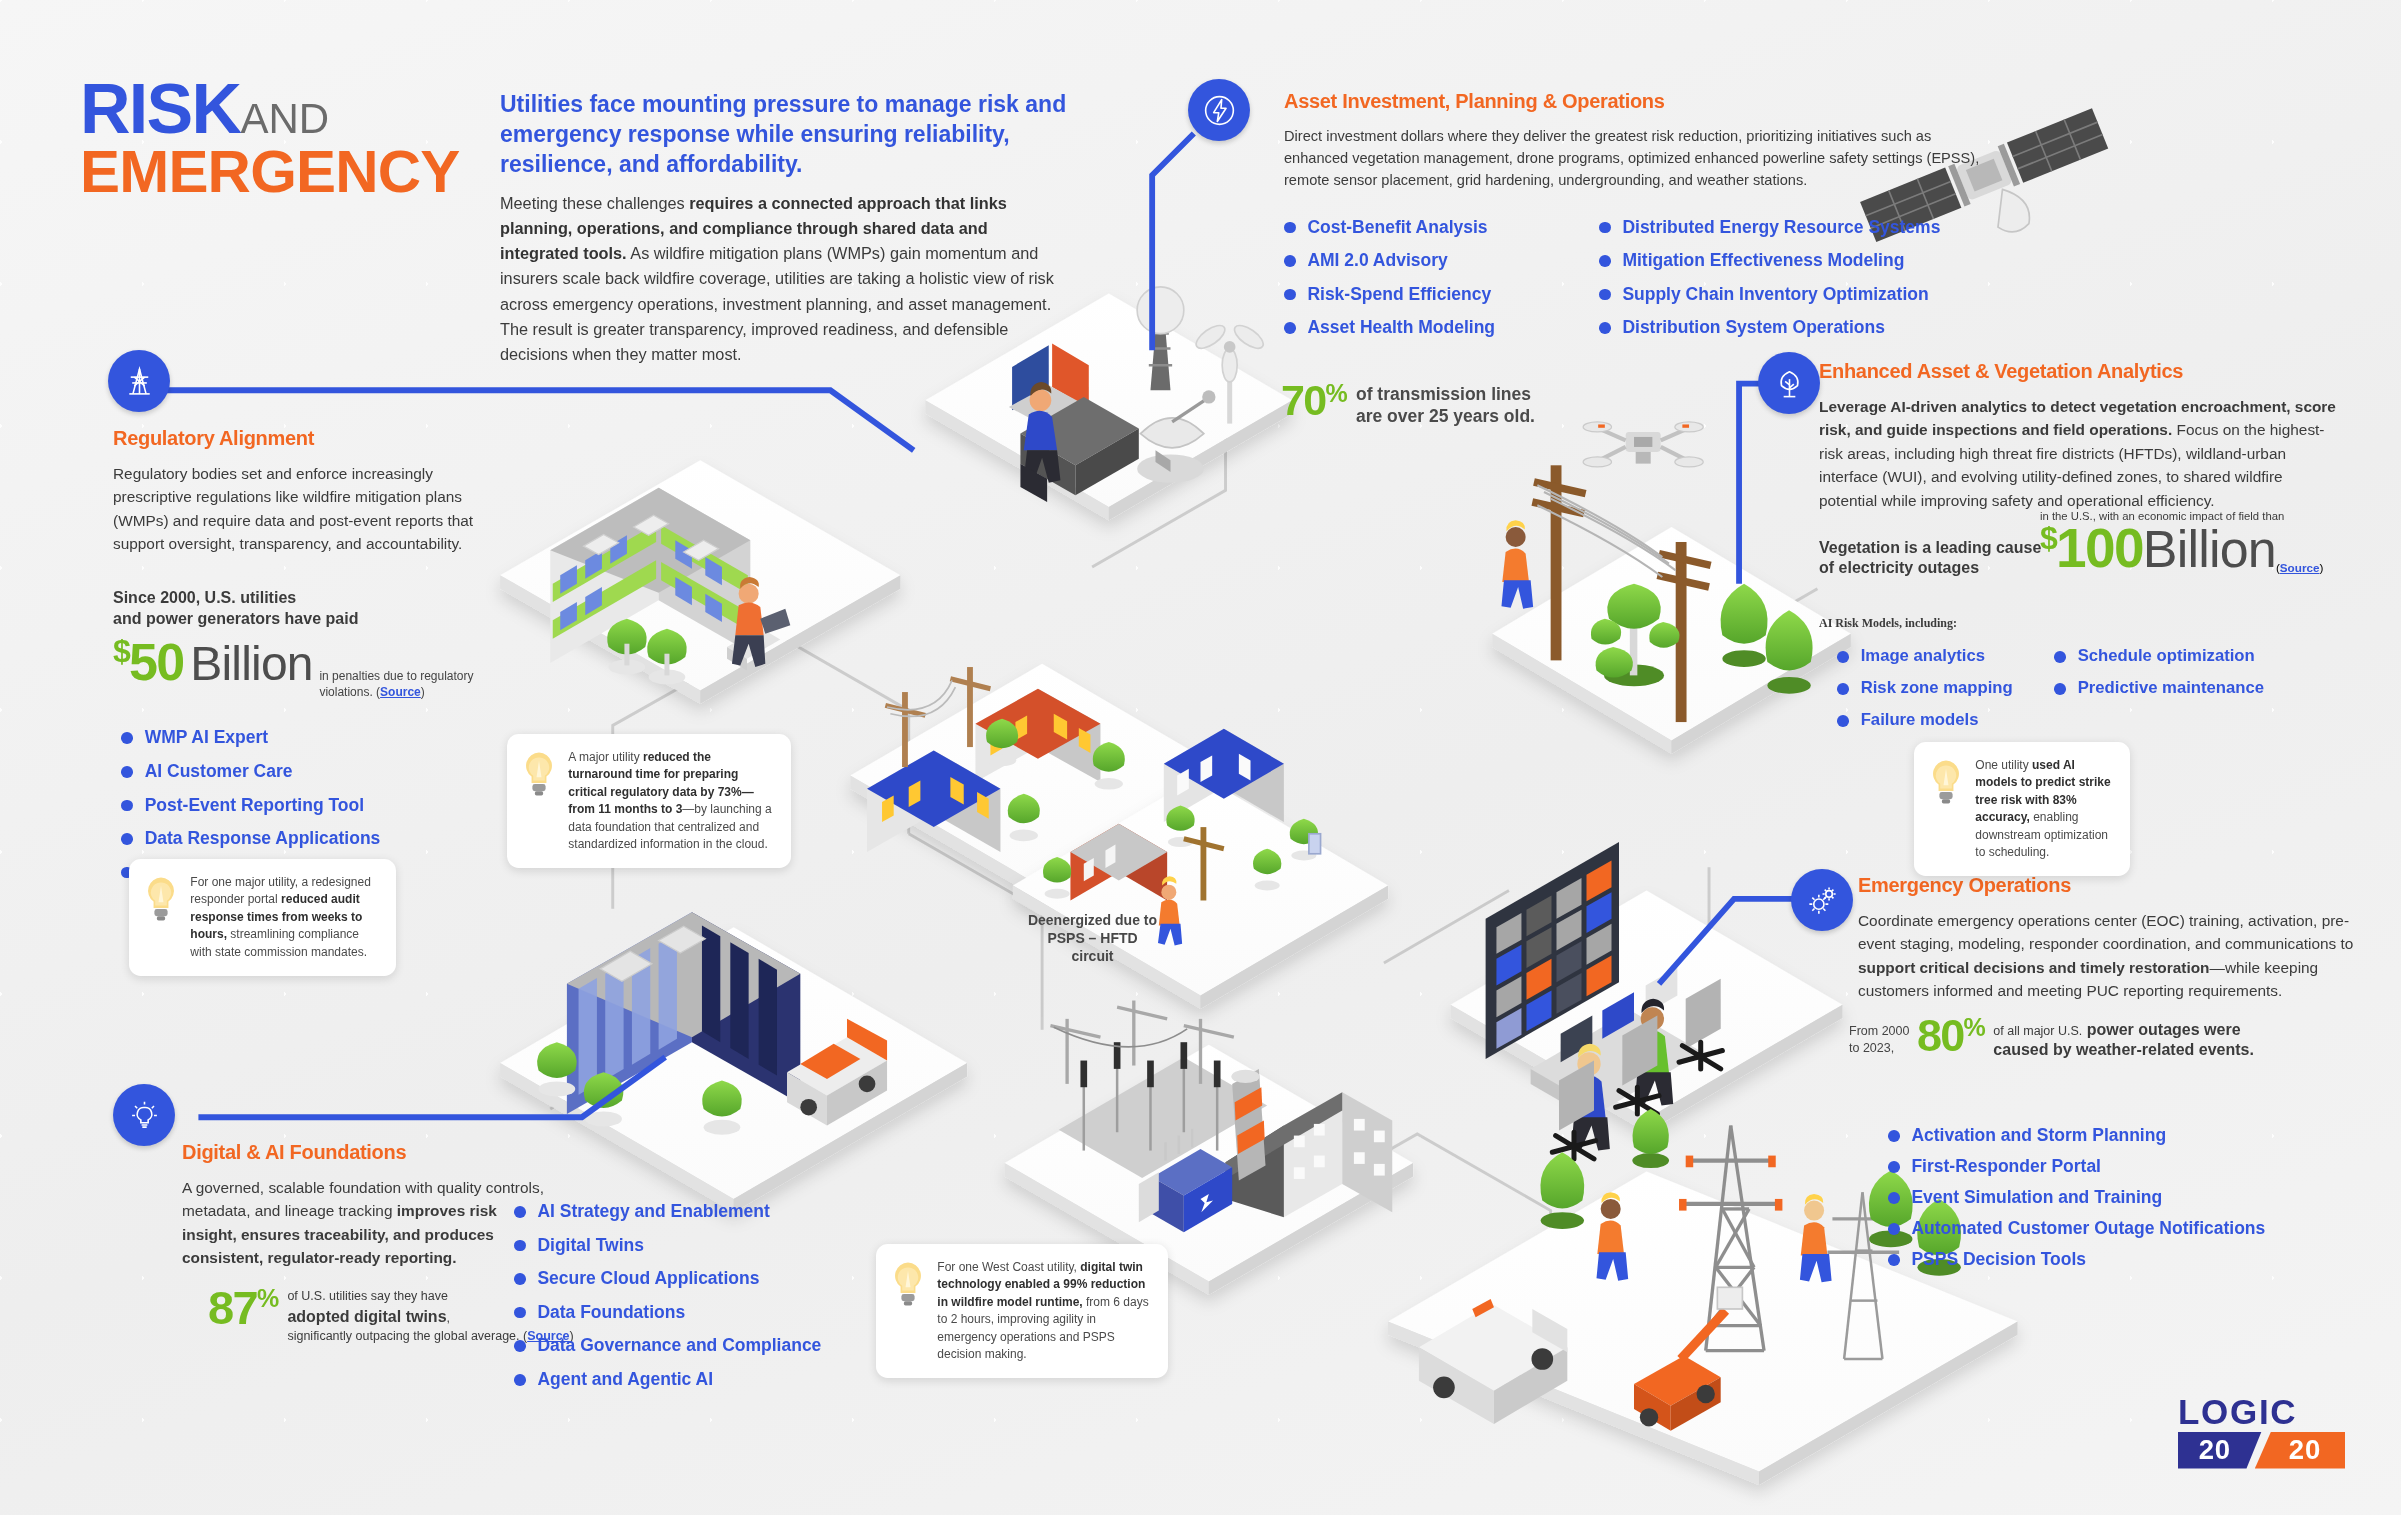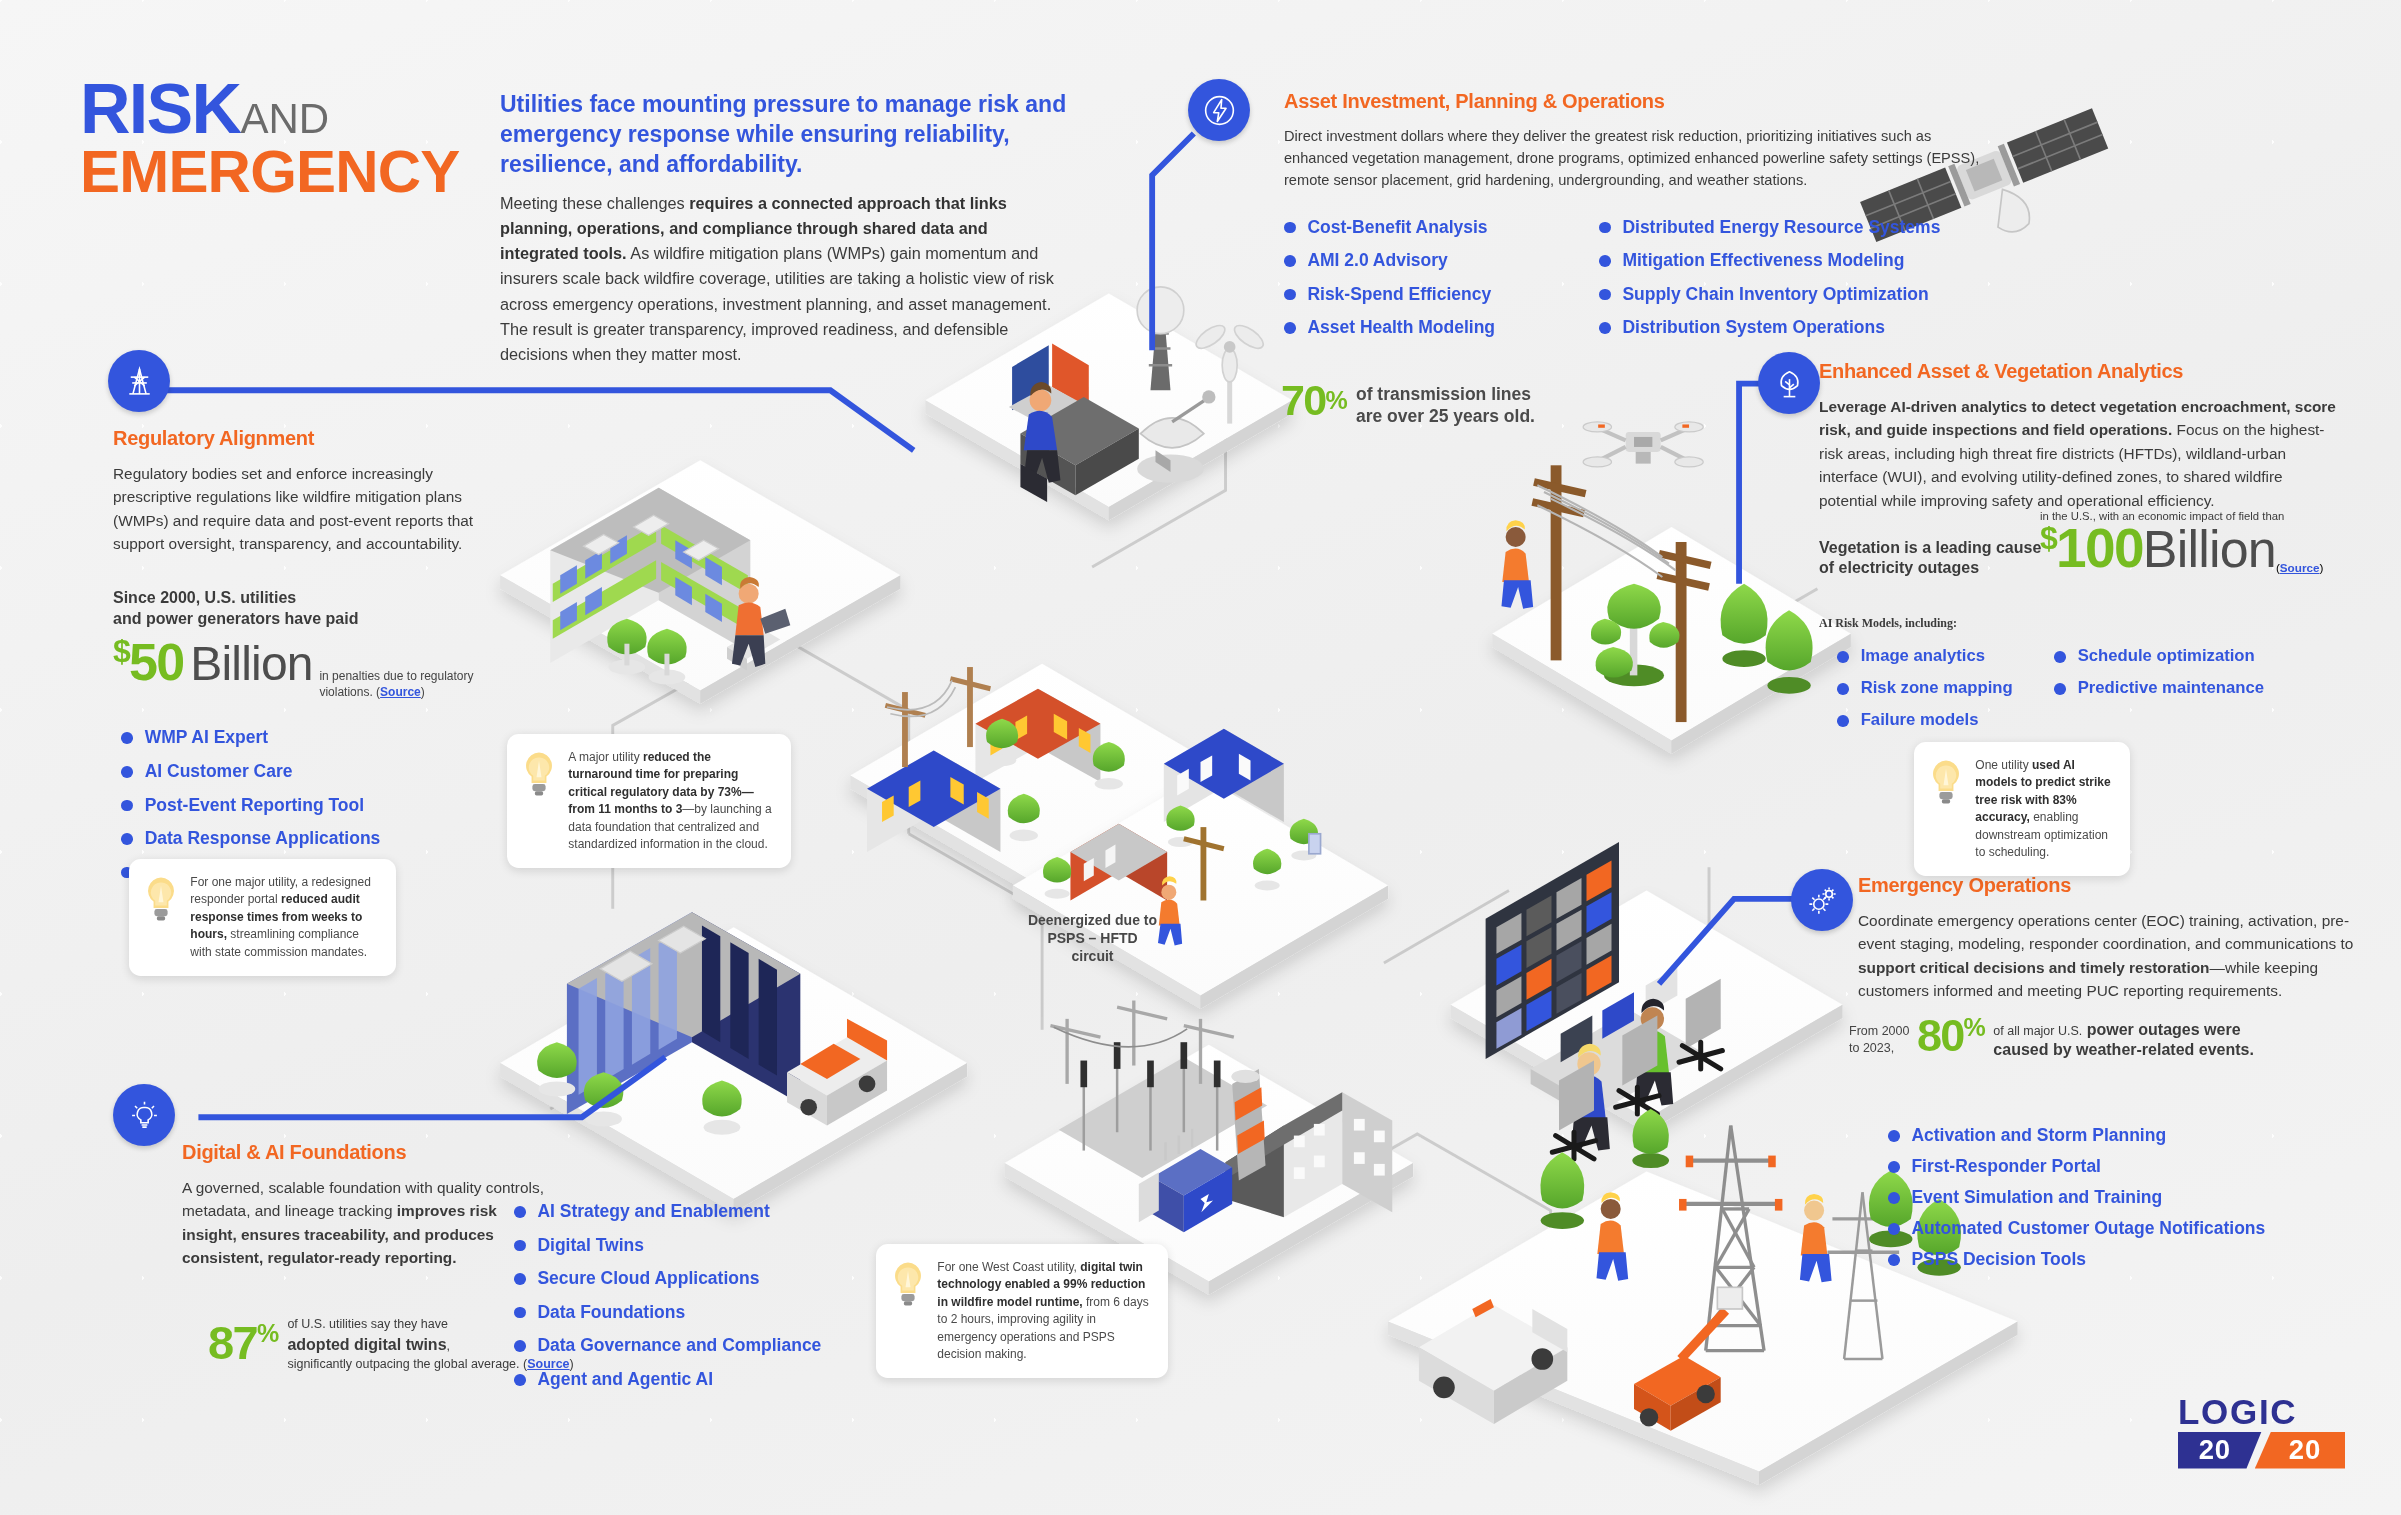--- a/index.html
+++ b/index.html
@@ -94,21 +94,21 @@
   #stat70 .txt { font-size:17.5px; font-weight:bold; color:#4a4a4a; line-height:1.25; padding-top:5px;}
 
   
   #stat80 { position:absolute; left:1849px; top:1013px; display:flex; align-items:flex-start; gap:7.5px;}
   #stat80 .pre { font-size:12.5px; color:#444; line-height:1.35; padding-top:10px; font-weight:normal;}
   #stat80 .num { font-size:45px; font-weight:bold; color:#76bc21; line-height:1; letter-spacing:-1.7px;}
   #stat80 .pct { font-size:25px; font-weight:bold; color:#76bc21; }
   #stat80 .txt { font-size:16px; font-weight:bold; color:#3b3b3b; line-height:1.3; padding-top:6.7px;}
 
   
-  #stat87 { position:absolute; left:208px; top:1284px; display:flex; align-items:center; gap:8.3px;margin-top:28px;}
+  #stat87 { position:absolute; left:208px; top:1284px; display:flex; align-items:flex-start; gap:8.3px;}
   #stat87 .num { font-size:47px; font-weight:bold; color:#76bc21; line-height:1; letter-spacing:-1.7px;}
   #stat87 .pct { font-size:25px; font-weight:bold; color:#76bc21; }
   #stat87 .txt { font-size:12.5px; color:#3b3b3b; line-height:1.4; padding-top:4.2px;}
   #stat87 .txt b { font-size:16px; font-weight:bold; }
 
   
   #stat100 { position:absolute; left:2040px; top:510px; }
   #stat100 .pre { font-size:11.3px; color:#3b3b3b; margin-bottom:-3.3px;}
   #stat100 .row { display:flex; align-items:baseline; }
 
@@ -845,21 +845,21 @@
   <ul class="bullets" style="position:absolute; left:514px; top:1201px; width:384px;">
     <li>AI Strategy and Enablement</li>
     <li>Digital Twins</li>
     <li>Secure Cloud Applications</li>
     <li>Data Foundations</li>
     <li>Data Governance and Compliance</li>
     <li>Agent and Agentic AI</li>
   </ul>
 
   <div id="stat70">
-    <div style="display:flex; align-items:center;">
+    <div style="display:flex; align-items:flex-start;">
       <span class="num">70</span>
       <span class="pct">%</span>
     </div>
     <div class="txt">
       <div>of transmission lines</div>
       <div>are over 25 years old.</div>
     </div>
   </div>
 
   <div class="map-note" style="left:1001px; top:911px; width:183px;">

